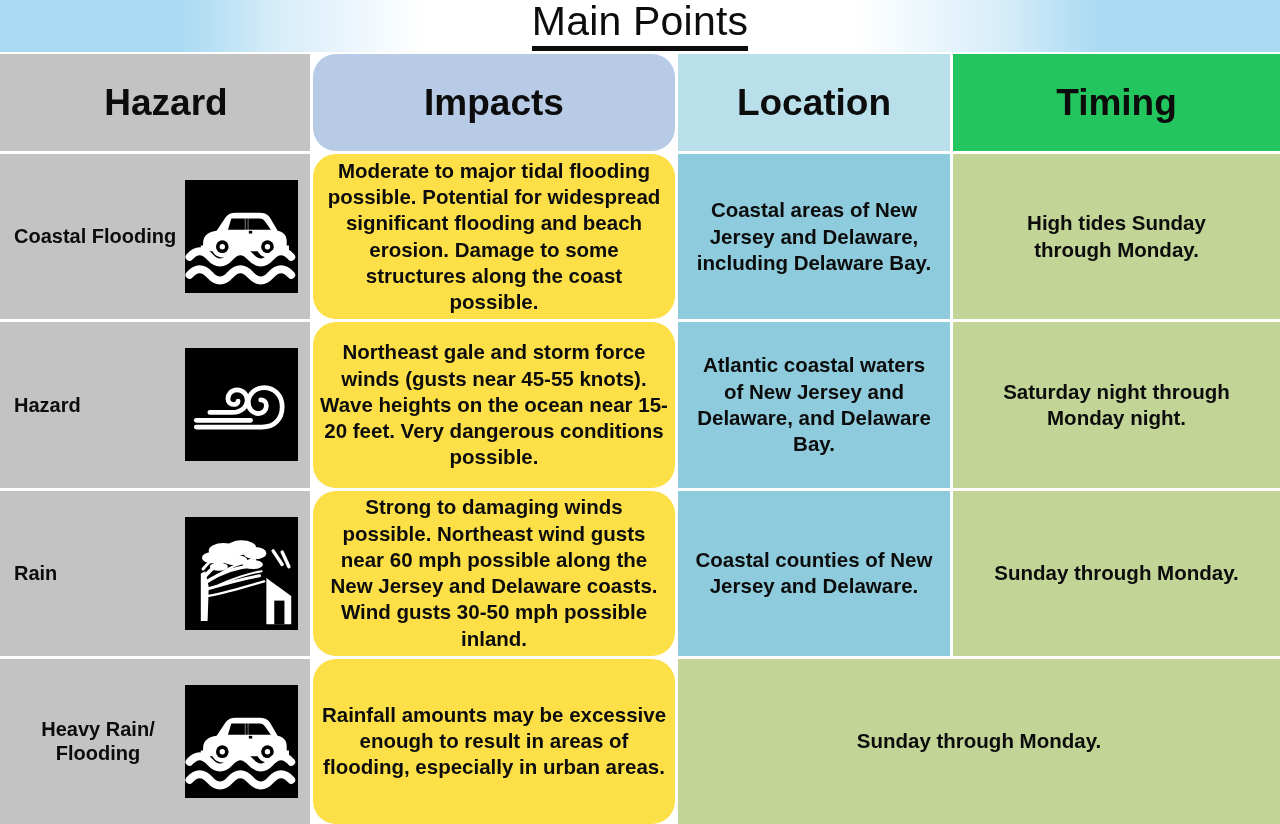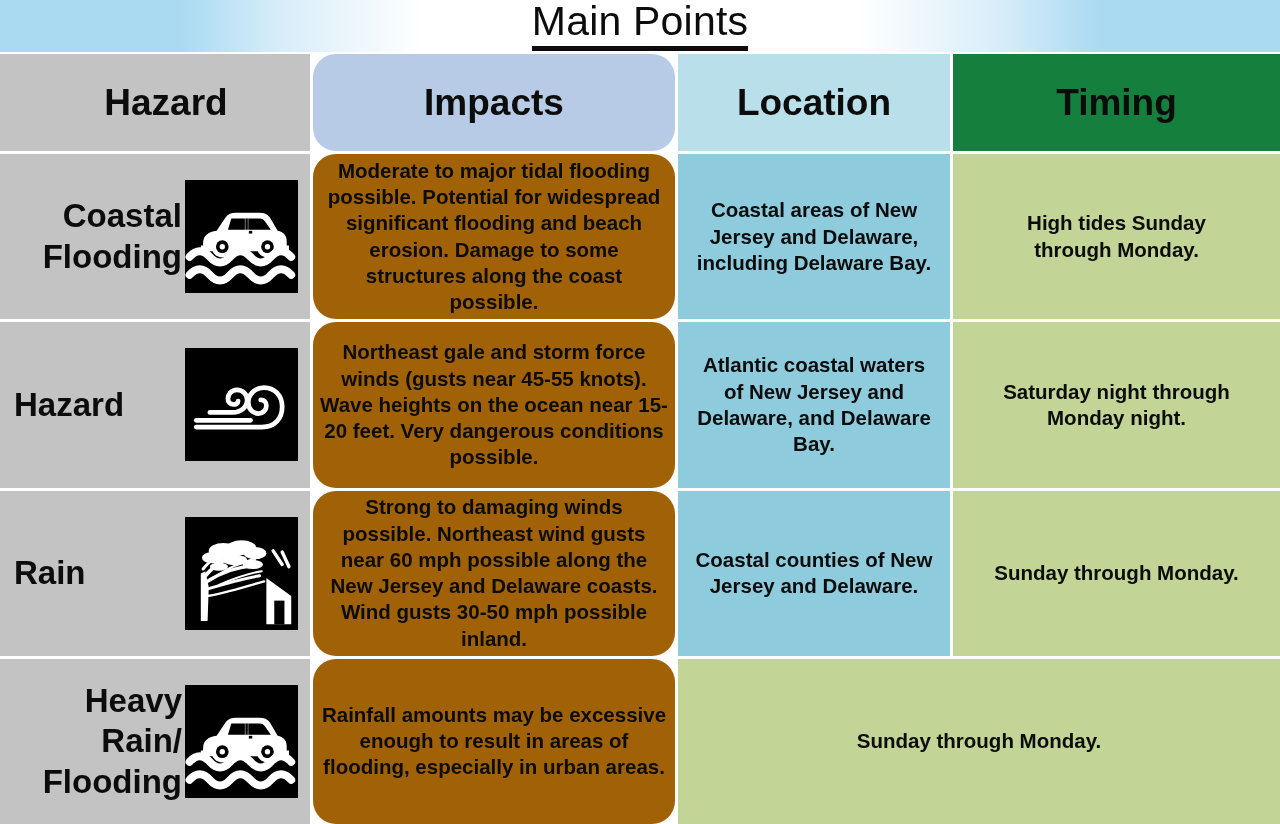--- a/index.html
+++ b/index.html
@@ -83,54 +83,54 @@
   
   .col-hazard   { flex: 0 0 310px; width: 310px; padding-left: 22px; }
   .col-impacts  { flex: 0 0 362px; width: 362px; border-radius: 23px; }
   .col-location { flex: 0 0 272px; width: 272px; }
   .col-timing   { flex: 1 1 auto; }
 
   
   .hdr-hazard   { background: #c3c3c3; }
   .hdr-impacts  { background: #b7cbe6; }
   .hdr-location { background: #b9e0ea; }
-  .hdr-timing   { background: #15803d; }
+  .hdr-timing   { background: #22c55e; }
 
   .hdr-label {
     font-size: 37px;
     font-weight: bold;
     color: #0c0c0c;
     line-height: 1;
     text-align: center;
   }
 
   
   .bd-hazard   { background: #c3c3c3; }
-  .bd-impacts  { background: #a16207; }
+  .bd-impacts  { background: #fde047; }
   .bd-location { background: #8ecbdc; }
   .bd-timing   { background: #c2d496; }
 
   
   .bd-hazard {
     justify-content: flex-start;
     padding: 0 12px 0 14px;
   }
   .hazard-inner {
     display: flex;
     align-items: center;
     justify-content: space-between;
     width: 100%;
     height: 100%;
   }
   .hazard-label {
-    font-size: 33px;
+    font-size: 20px;
     font-weight: bold;
     color: #0c0c0c;
     line-height: 1.22;
-    text-align: right;
+    text-align: center;
     max-width: 168px;
   }
   .hazard-icon {
     flex: 0 0 auto;
     width: 113px;
     height: 113px;
     background: #000000;
     display: block;
   }
   .hazard-icon svg { display: block; width: 113px; height: 113px; }

